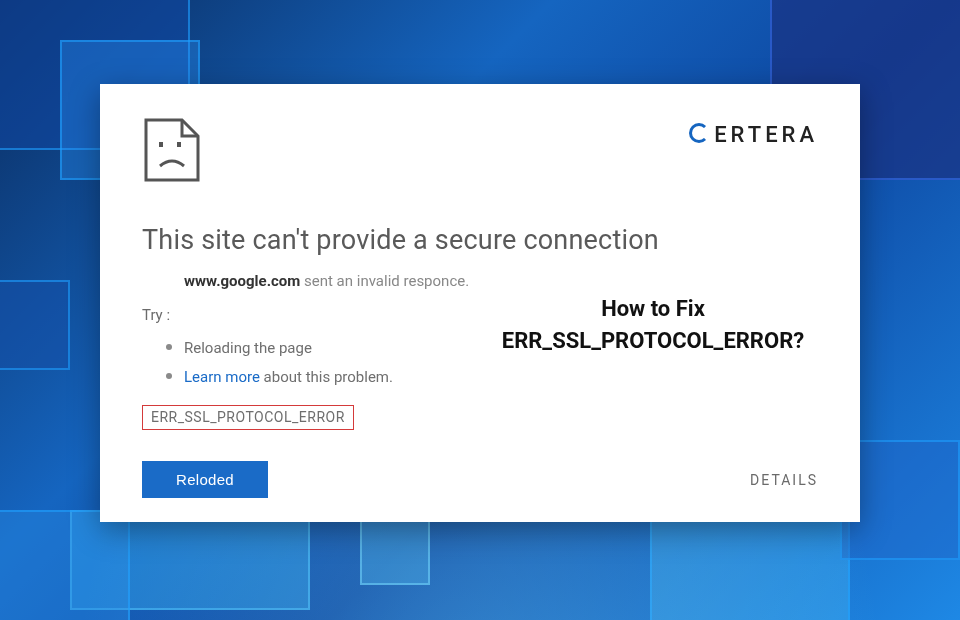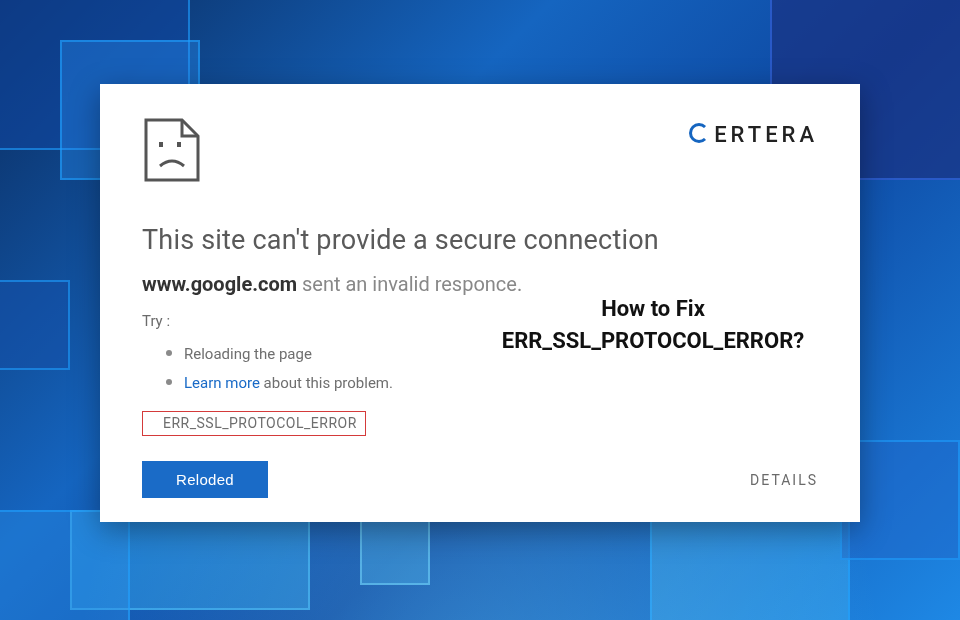--- a/index.html
+++ b/index.html
@@ -37,32 +37,32 @@
     .sad-icon { width: 60px; height: 64px; }
     .brand { font-size: 22px; letter-spacing: 4px; font-weight: 500; color:#222; display:flex; align-items:flex-start; gap:1px; margin-top:4px;}
     .brand .c-gap { display:inline-block; width:20px; height:20px; border:3px solid #1565c0; border-right-color: transparent; border-radius:50%; margin-right:4px; position:relative; top:1px;}
     h1 {
       font-weight: 400;
       font-size: 27px;
       color: #5a5a5a;
       margin-top: 38px;
       letter-spacing: 0.2px;
     }
-    .subline { margin-top: 16px; font-size: 20px; color:#888; }
+    .subline { margin-top: 16px; font-size: 15px; color:#888;margin-left:42px; }
     .subline .host { color:#333; font-weight: 700; }
     .try-label { margin-top: 16px; font-size: 15px; color:#6b6b6b; }
     .try-list { margin-top: 10px; padding-left: 42px; }
     .try-list .item { font-size: 15px; color:#6f6f6f; line-height: 1.9; position:relative; }
     .try-list .item::before { content:""; position:absolute; left:-18px; top:10px; width:6px; height:6px; background:#8a8a8a; border-radius:50%; }
     .link { color:#1a6bc7; }
     .errbox {
       display:inline-block;
       margin-top: 14px;
       border: 1px solid #d43a3a;
-      padding: 3px 8px 4px 20px;
+      padding: 3px 8px 4px 8px;
       font-size: 14px;
       color:#6e6e6e;
       letter-spacing: 0.5px;
     }
     .overlay-title {
       position:absolute;
       right: 42px;
       top: 209px;
       width: 330px;
       text-align:center;

